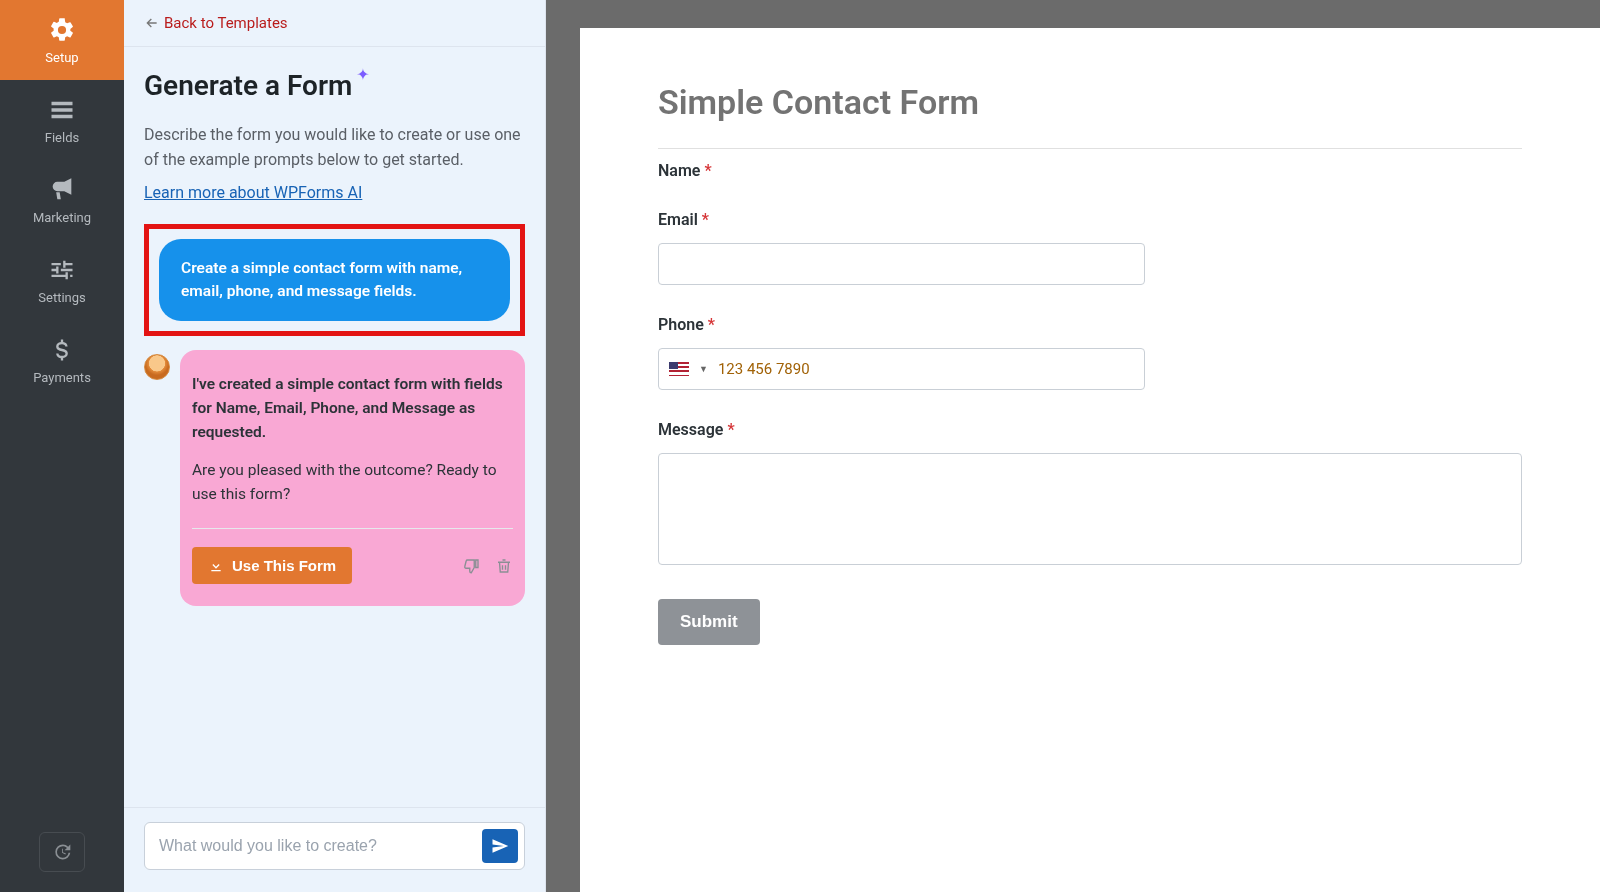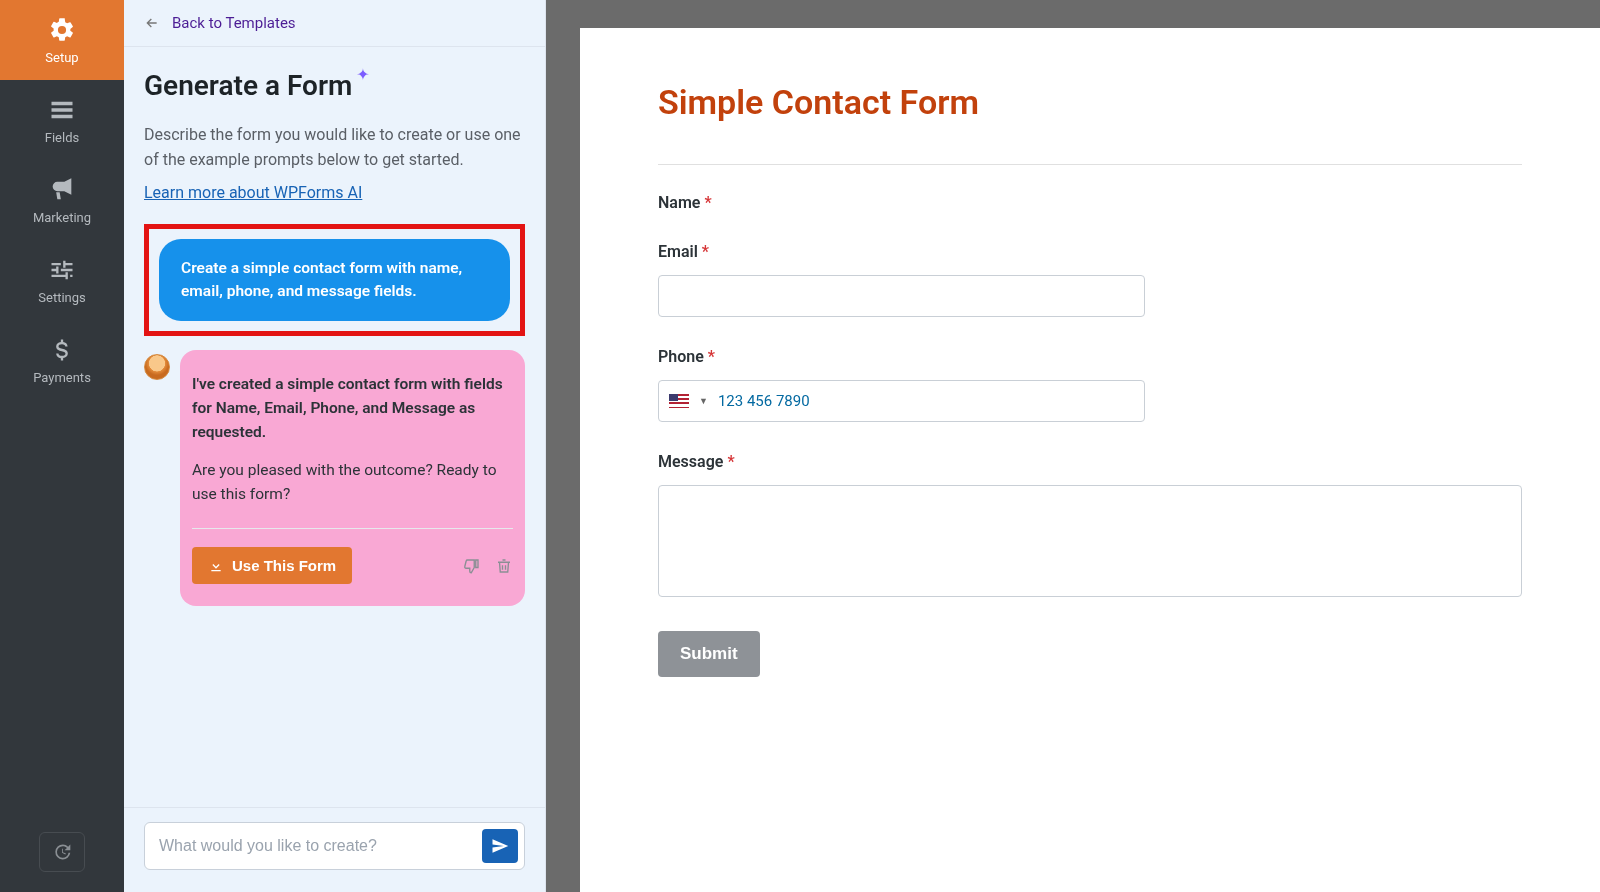--- a/index.html
+++ b/index.html
@@ -58,22 +58,22 @@
   background: #ebf3fc;
   display: flex;
   flex-direction: column;
   border-right: 1px solid #dde4ee;
 }
 .panel-header {
   padding: 14px 20px;
   border-bottom: 1px solid #dde4ee;
   display: flex;
   align-items: center;
-  gap: 12px;
-  color: #4c1d95;
+  gap: 4px;
+  color: #b91c1c;
   font-size: 15px;
   cursor: pointer;
 }
 .panel-header svg { width: 16px; height: 16px; color: #777; }
 .panel-body {
   padding: 22px 20px 10px 20px;
 }
 .panel-title {
   display: flex;
   align-items: flex-start;
@@ -211,24 +211,24 @@
 }
 .preview-card {
   background: #fff;
   width: 100%;
   height: 100%;
   padding: 54px 78px;
 }
 .form-title {
   font-size: 34px;
   font-weight: 600;
-  color: #c2410c;
-  padding-bottom: 42px;
+  color: #737373;
+  padding-bottom: 26px;
   border-bottom: 1px solid #e0e0e0;
-  margin-bottom: 28px;
+  margin-bottom: 12px;
 }
 .form-label {
   font-size: 16px;
   font-weight: 600;
   color: #2c3338;
   margin-bottom: 14px;
   display: block;
 }
 .req { color: #d63638; margin-left: 4px; }
 .two-col { display: flex; gap: 22px; }
@@ -260,21 +260,21 @@
   flex-shrink: 0;
 }
 .flag::before {
   content: "";
   position: absolute;
   top: 0; left: 0;
   width: 9px; height: 7px;
   background: #3c3b6e;
 }
 .flag-caret { font-size: 9px; color: #666; }
-.phone-placeholder { color: #0369a1; font-size: 15px; }
+.phone-placeholder { color: #a16207; font-size: 15px; }
 .textarea {
   width: 100%;
   height: 112px;
   border: 1px solid #c9cfd6;
   border-radius: 4px;
   padding: 8px 10px;
   font-size: 15px;
   resize: none;
 }
 .form-field { margin-bottom: 30px; }

